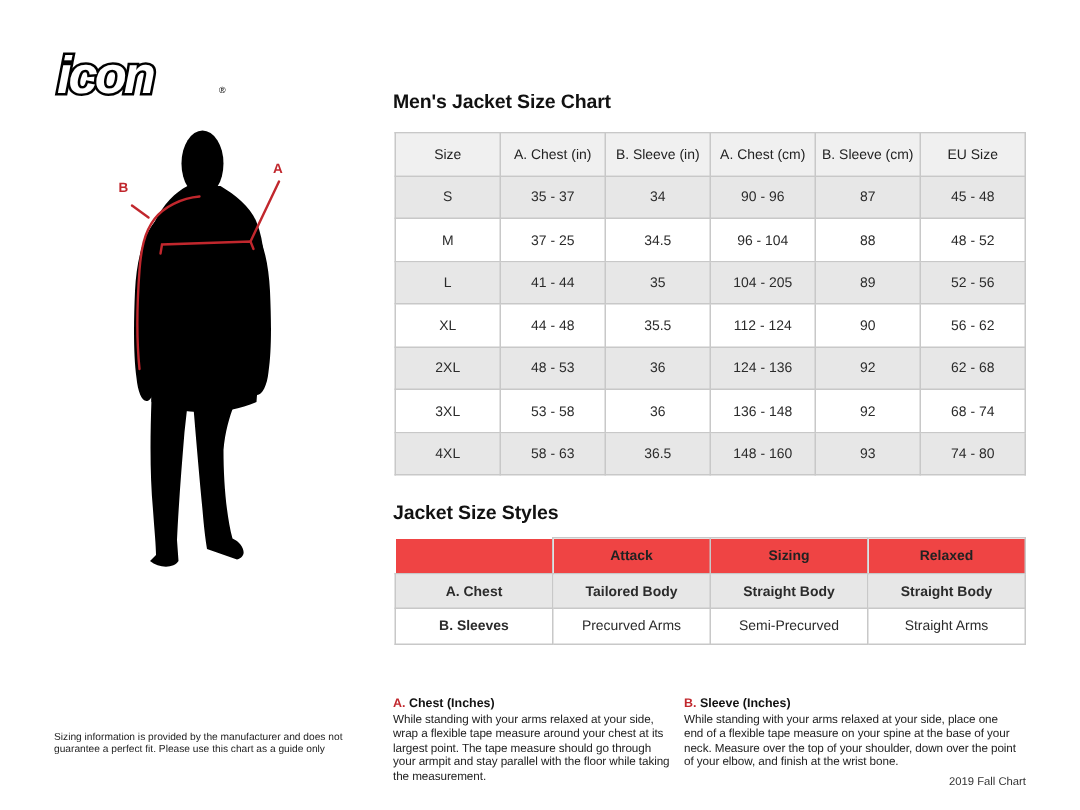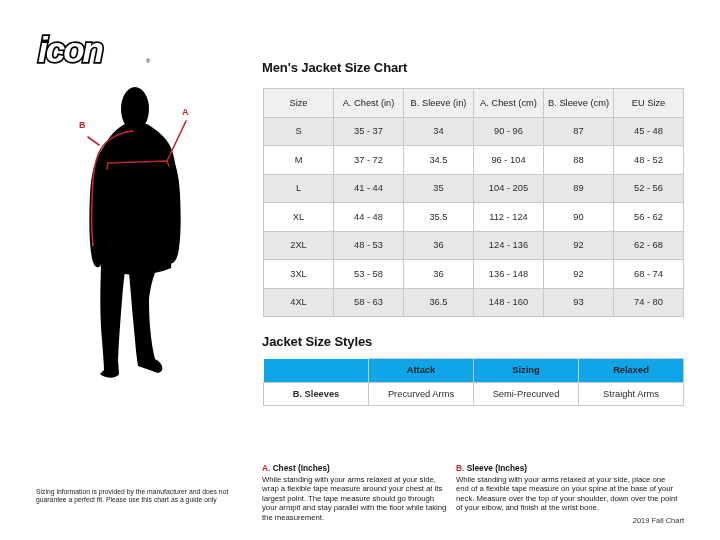--- a/index.html
+++ b/index.html
@@ -26,21 +26,21 @@
   td{border:1px solid #c8c8c8;text-align:center;vertical-align:middle;
      font-size:9.3px;color:#2b2b2b;padding:0;overflow:hidden;white-space:nowrap;}
 
   #size-table{position:absolute;left:263px;top:88px;width:421px;}
   #size-table td{height:27.5px;}
   #size-table tr.head td{background:#f0f0f0;font-weight:normal;color:#222;}
   #size-table tr.gray td{background:#e7e7e7;}
 
   #styles-table{position:absolute;left:263px;top:358px;width:421px;}
   #styles-table td{height:22.5px;}
-  #styles-table tr.head td{background:#0ea5e9;font-weight:bold;color:#222;}
+  #styles-table tr.head td{background:#ef4444;font-weight:bold;color:#222;}
   #styles-table td.blank{border:none;background:transparent;}
   #styles-table tr.gray td{background:#e7e7e7;font-weight:bold;}
   #styles-table td.rowlab{font-weight:bold;}
 
   .measure-cols{position:absolute;left:262px;top:463px;width:424px;display:flex;gap:6px;}
   .measure-col{width:188px;}
   .measure-col.b{width:224px;}
   .measure-head{font-size:8.3px;font-weight:bold;color:#111;margin-bottom:2px;}
   .measure-head .red{color:#c1272d;}
   .measure-body{font-size:7.8px;line-height:9.4px;color:#222;letter-spacing:-0.05px;}
@@ -96,21 +96,21 @@
     <tr class="gray">
       <td>S</td>
       <td>35 - 37</td>
       <td>34</td>
       <td>90 - 96</td>
       <td>87</td>
       <td>45 - 48</td>
     </tr>
     <tr>
       <td>M</td>
-      <td>37 - 72</td>
+      <td>37 - 25</td>
       <td>34.5</td>
       <td>96 - 104</td>
       <td>88</td>
       <td>48 - 52</td>
     </tr>
     <tr class="gray">
       <td>L</td>
       <td>41 - 44</td>
       <td>35</td>
       <td>104 - 205</td>
@@ -154,20 +154,26 @@
 
   <div class="sec-title" id="title-styles">Jacket Size Styles</div>
 
   <table id="styles-table">
     <tbody>
         <tr class="head">
       <td class="blank"></td>
       <td>Attack</td>
       <td>Sizing</td>
       <td>Relaxed</td>
+    </tr>
+    <tr class="gray">
+      <td class="rowlab">A. Chest</td>
+      <td>Tailored Body</td>
+      <td>Straight Body</td>
+      <td>Straight Body</td>
     </tr>
     <tr>
       <td class="rowlab">B. Sleeves</td>
       <td>Precurved Arms</td>
       <td>Semi-Precurved</td>
       <td>Straight Arms</td>
     </tr>
   </tbody>
     </table>
 

